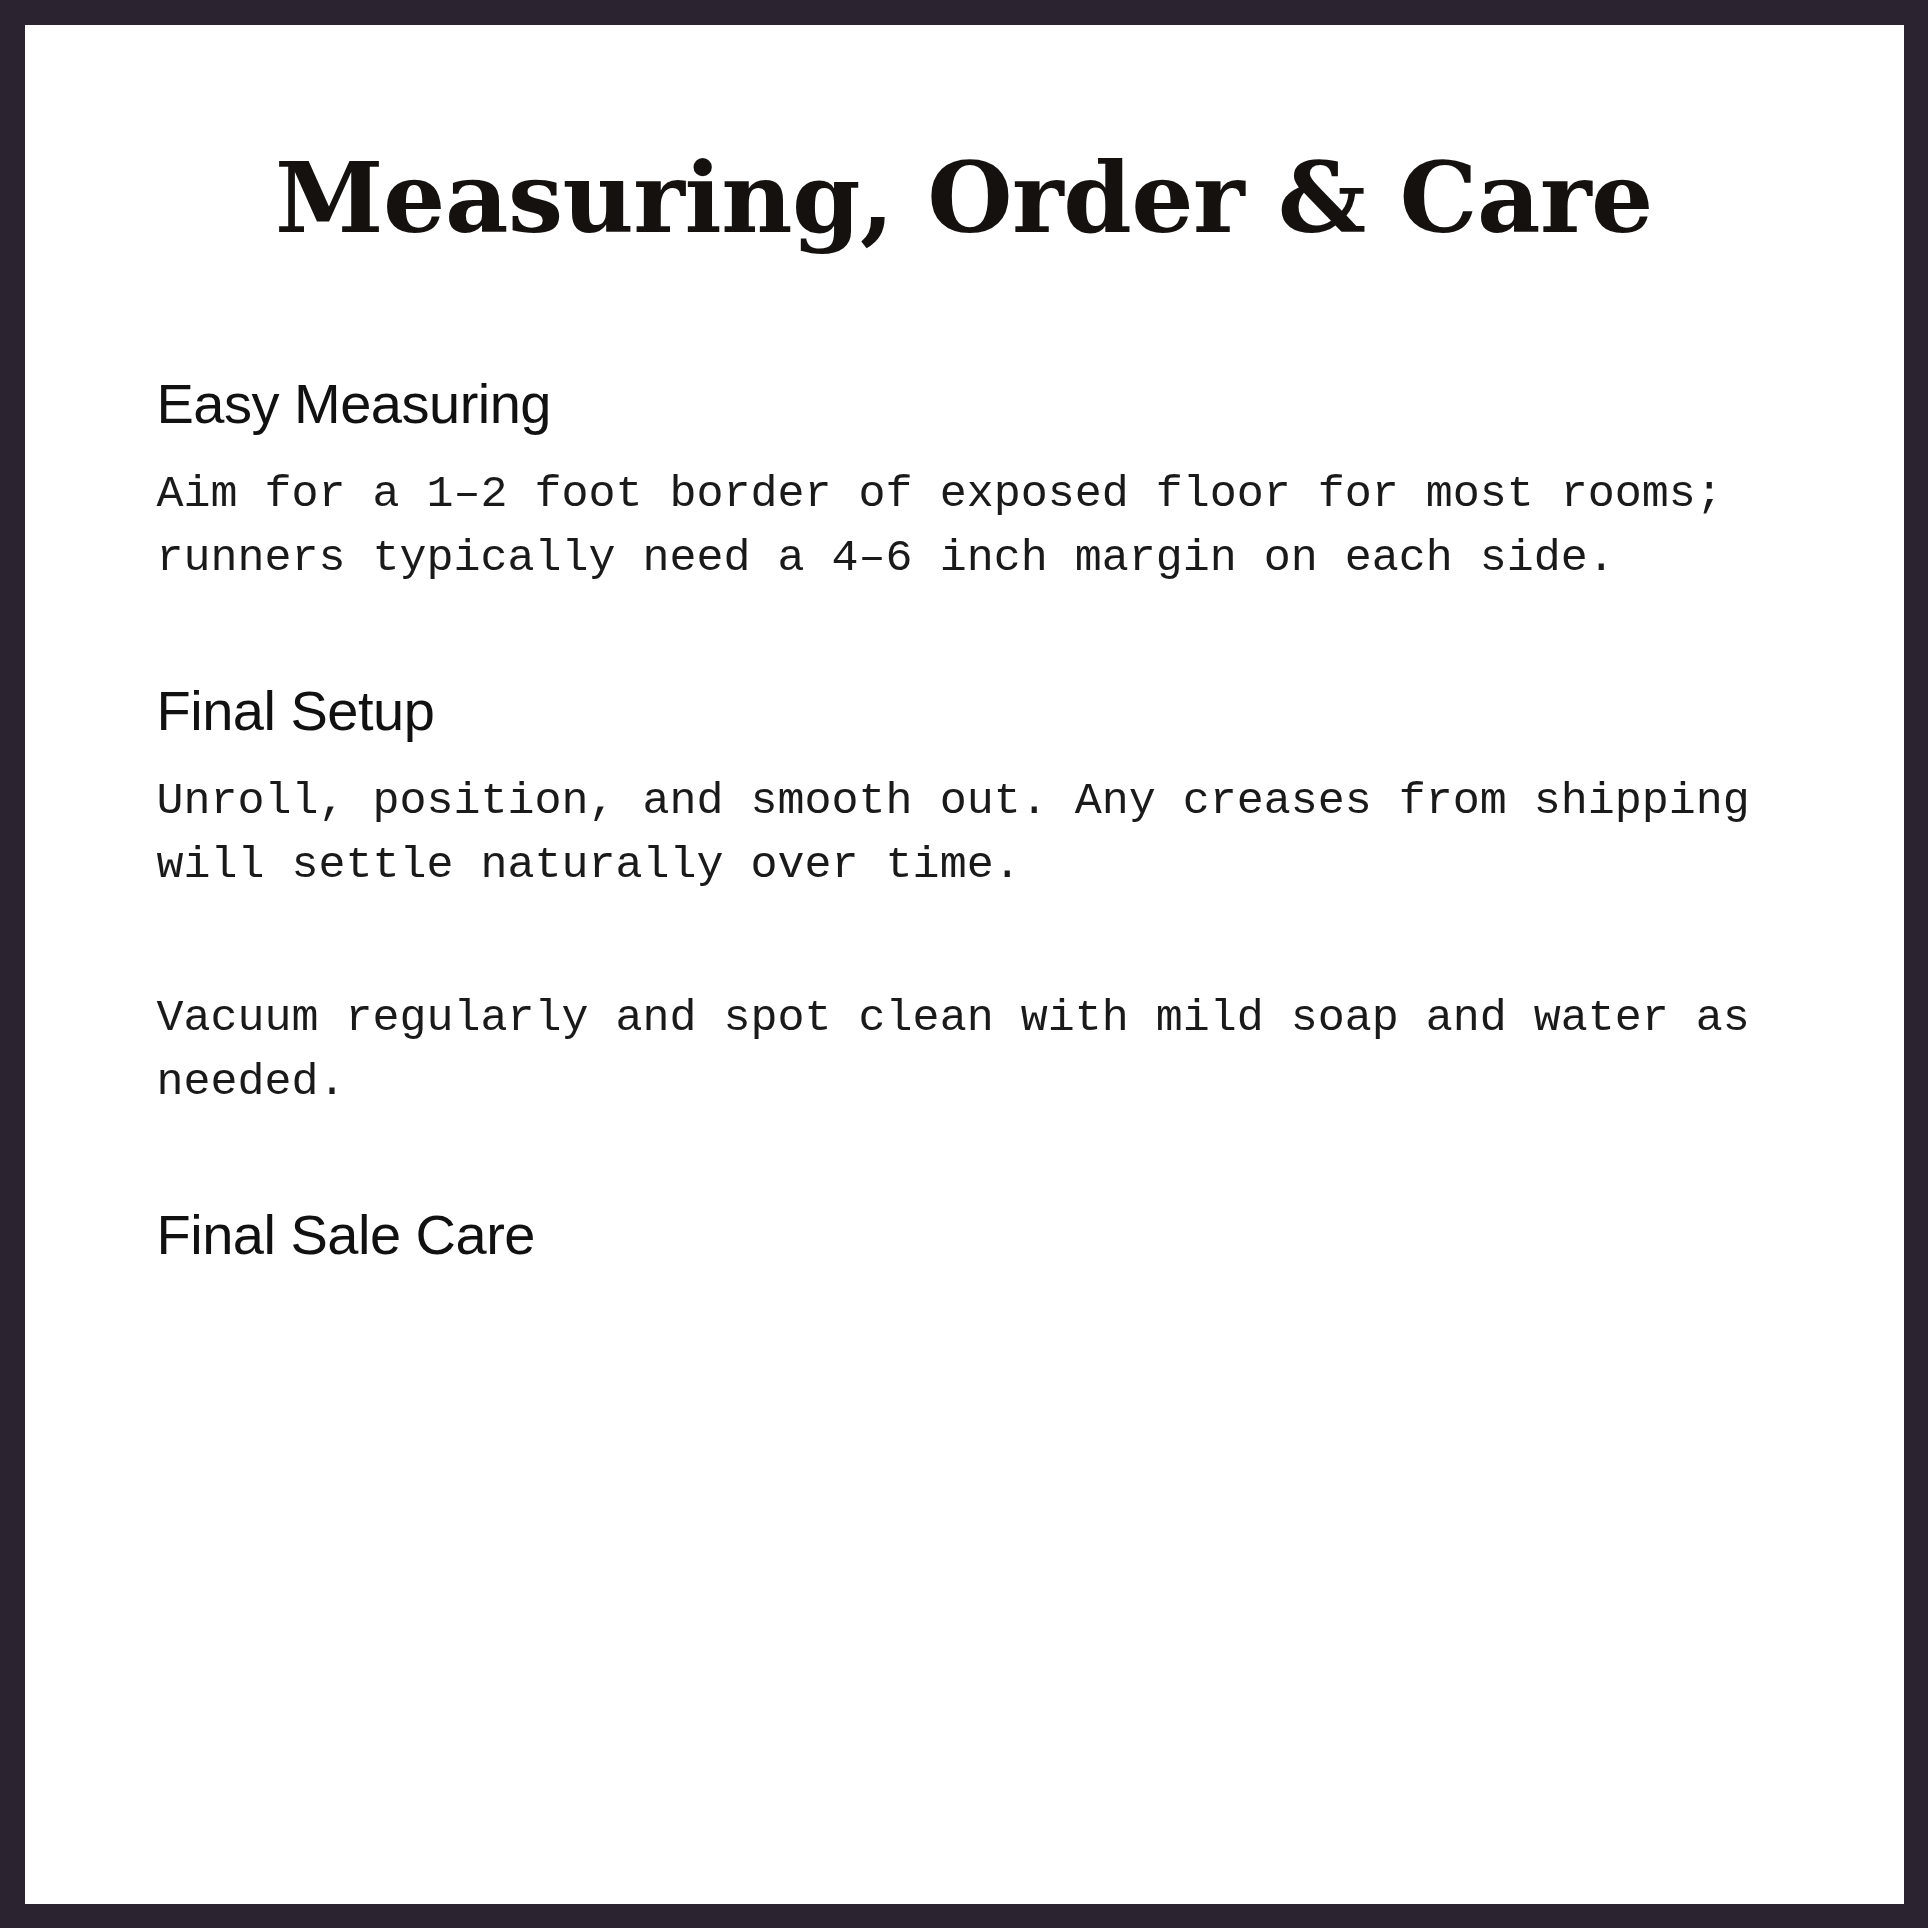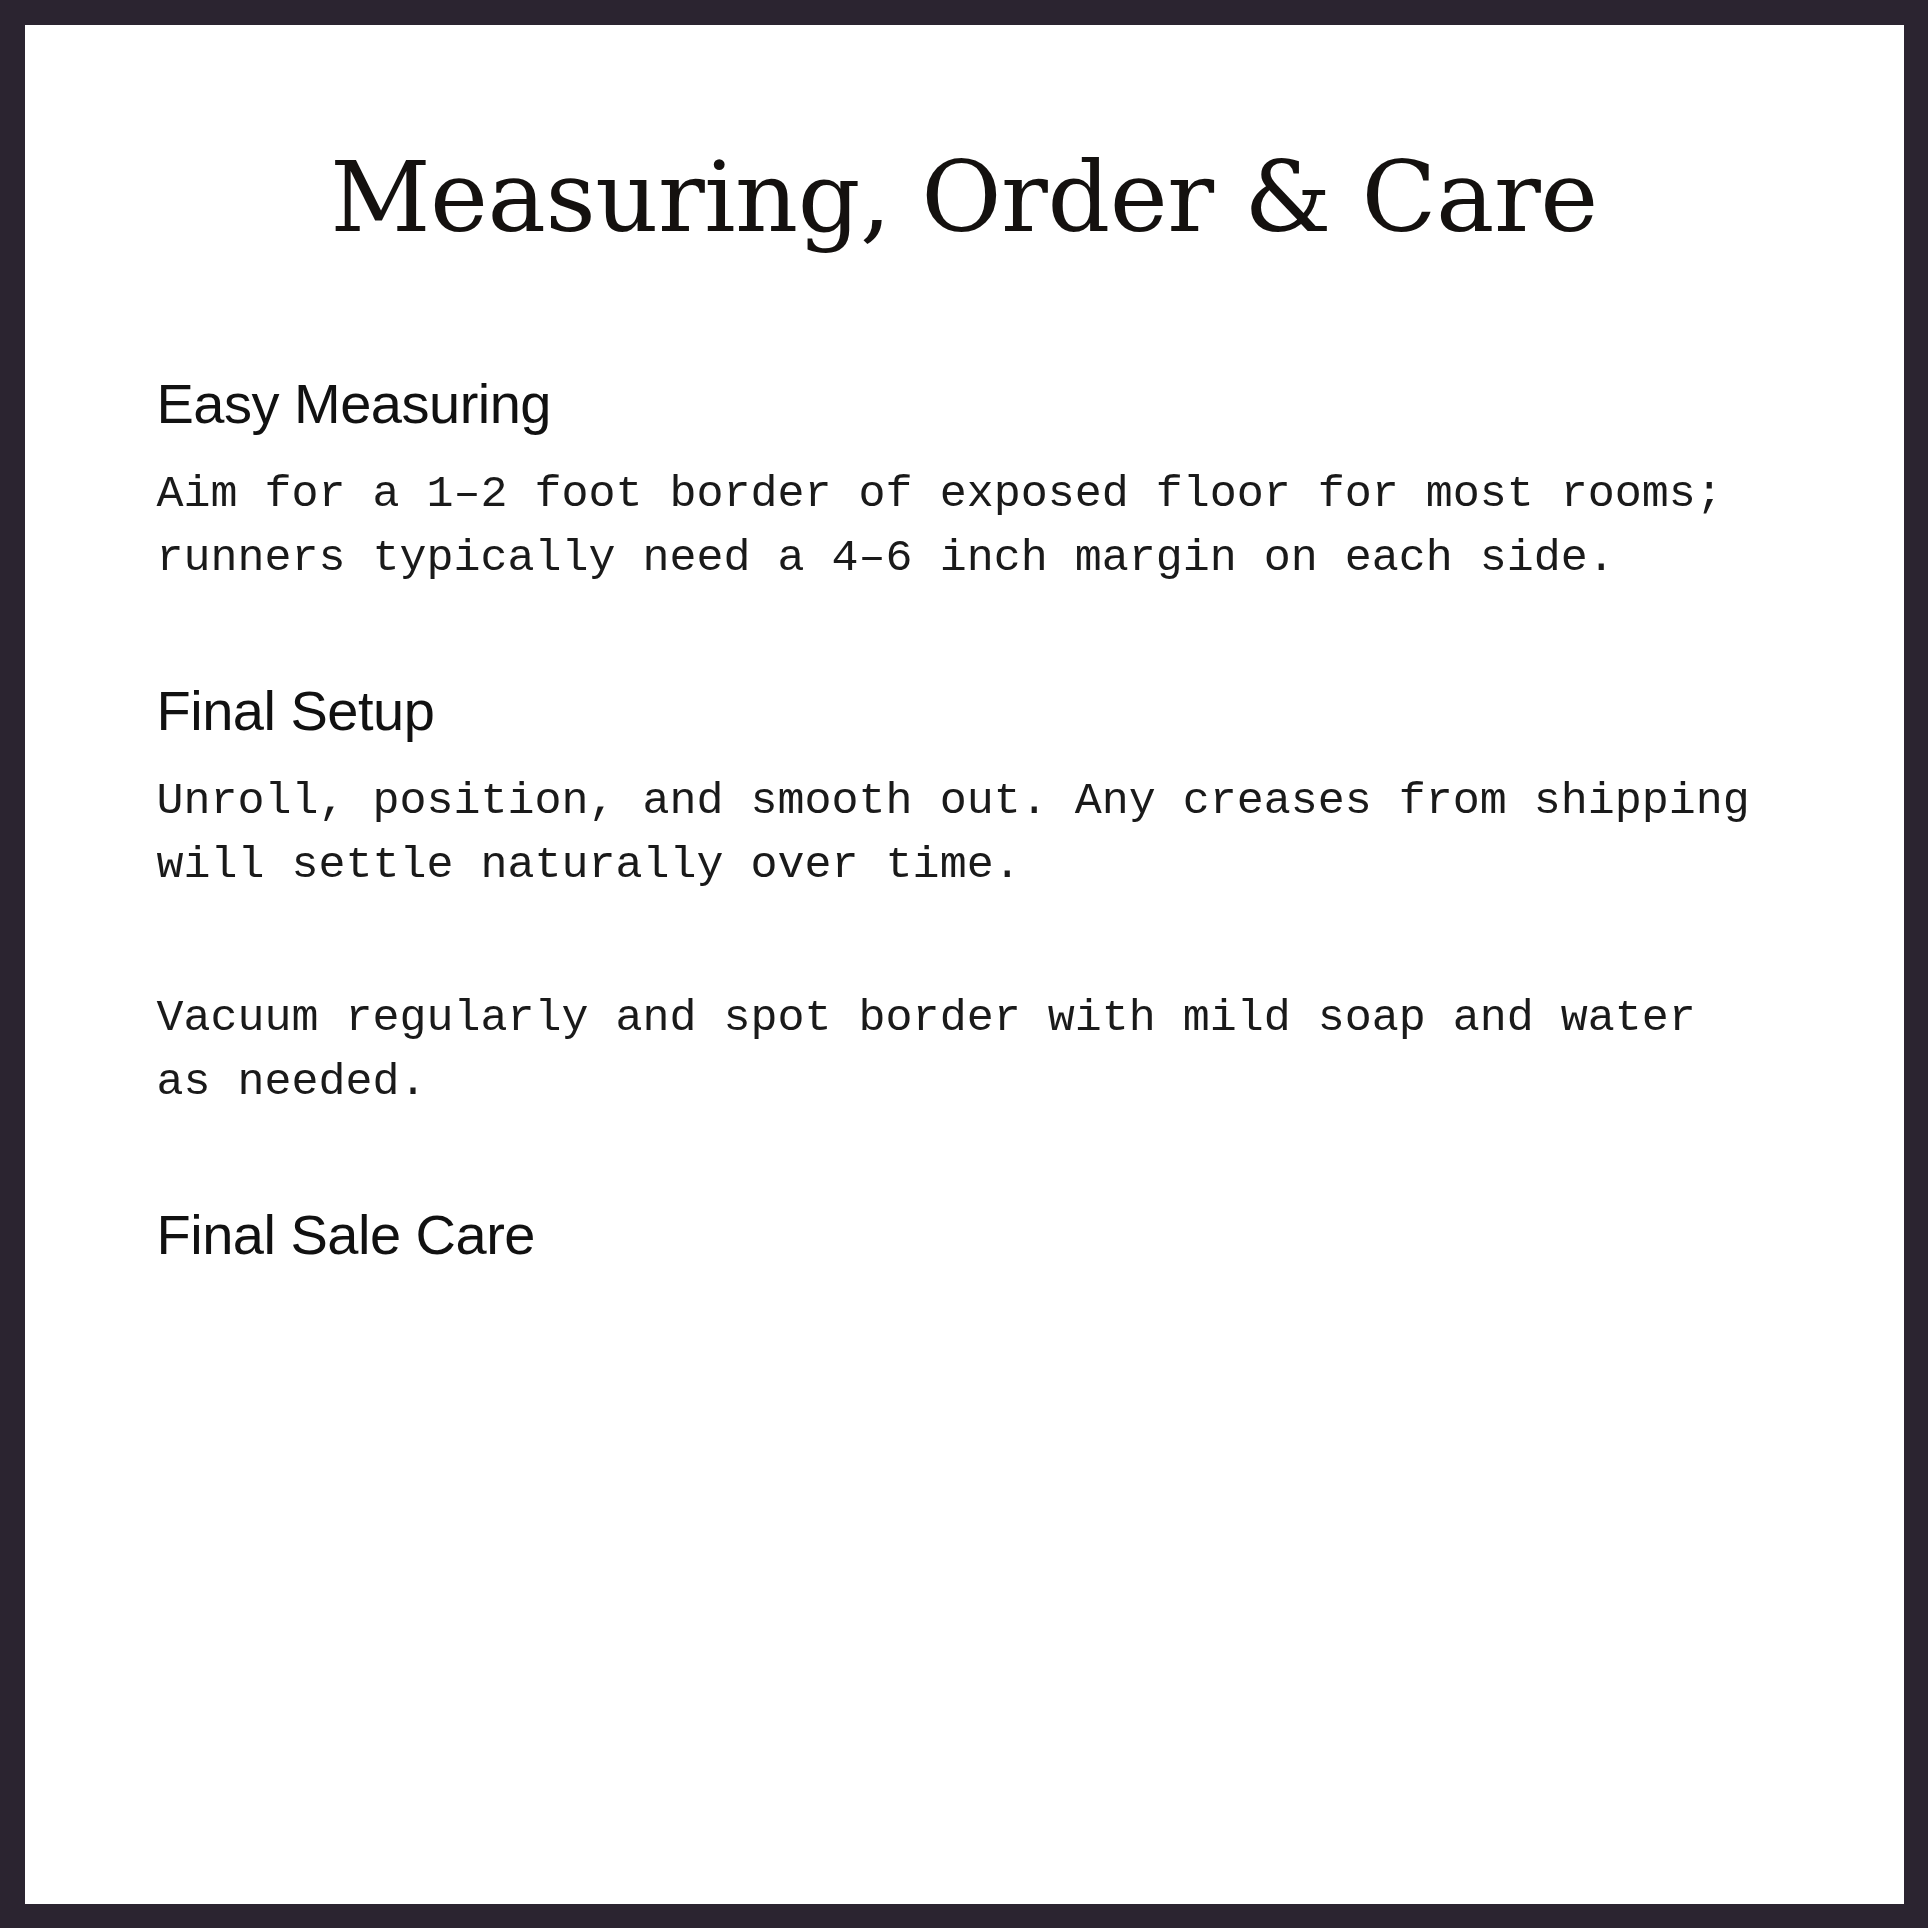--- a/index.html
+++ b/index.html
@@ -19,21 +19,21 @@
     top: 24.5px;
     width: 1879px;
     height: 1879px;
     background: #ffffff;
     box-sizing: border-box;
     overflow: hidden;
   }
   .page-title {
     text-align: center;
     font-family: "DejaVu Serif", serif;
-    font-weight: 400;
+    font-weight: 700;
     font-size: 98px;
     line-height: 1.1;
     color: #14110f;
     margin: 0;
     padding-top: 119px;
     letter-spacing: -0.5px;
   }
   .sections {
     margin: 0;
     padding: 0;
@@ -79,21 +79,21 @@
       <h2 class="section-heading">Easy Measuring</h2>
       <p class="section-body">Aim for a 1–2 foot border of exposed floor for most rooms; runners typically need a 4–6 inch margin on each side.</p>
     </div>
 
     <div class="section">
       <h2 class="section-heading">Final Setup</h2>
       <p class="section-body">Unroll, position, and smooth out. Any creases from shipping will settle naturally over time.</p>
     </div>
 
     <div class="section">
-      <p class="section-body">Vacuum regularly and spot border with mild soap and water as needed.</p>
+      <p class="section-body">Vacuum regularly and spot clean with mild soap and water as needed.</p>
     </div>
 
     <div class="section">
       <h2 class="section-heading">Final Sale Care</h2>
     </div>
 
   </div>
 </div>
 
 

